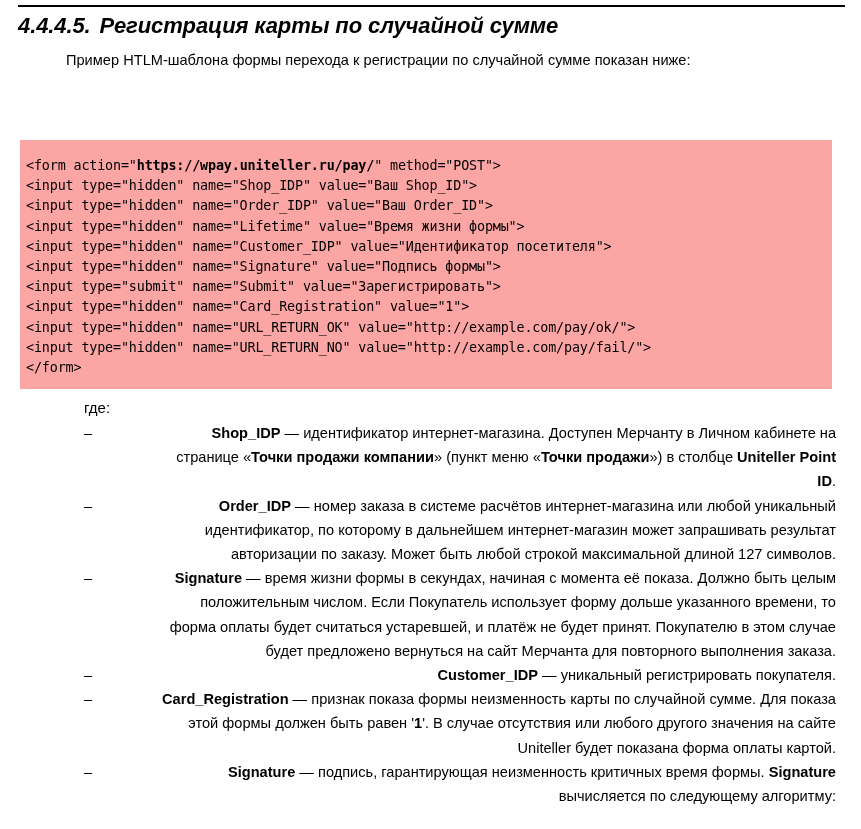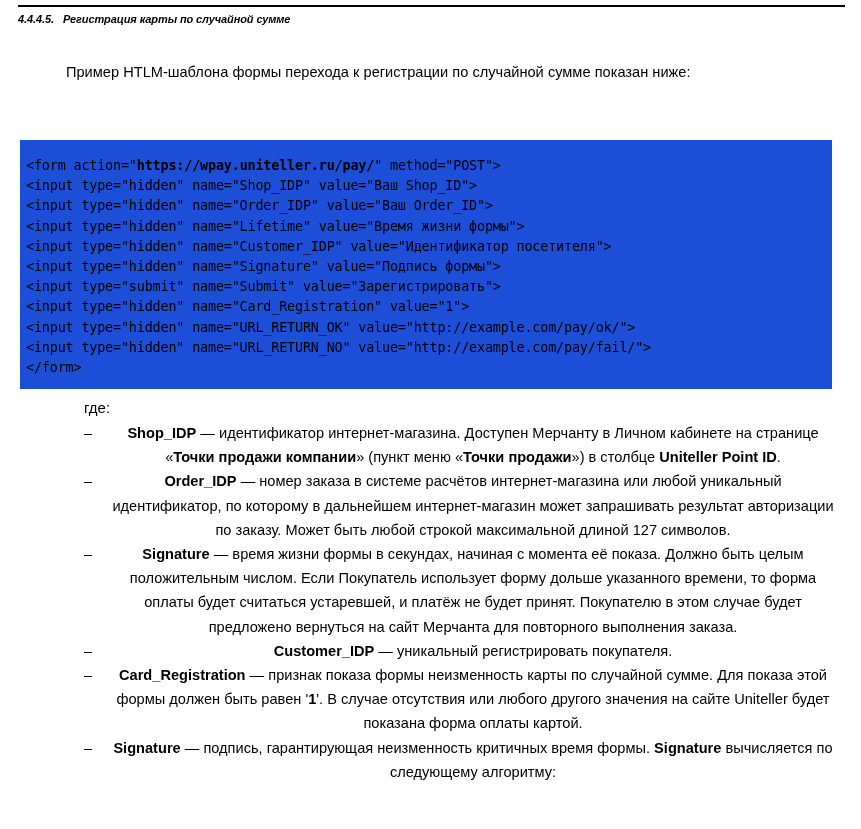--- a/index.html
+++ b/index.html
@@ -32,21 +32,21 @@
     height: 2px;
     background: #000000;
   }
 
   
   .heading {
     position: absolute;
     left: 18px;
     top: 13px;
     width: 827px;
-    font-size: 11px;
+    font-size: 22px;
     font-weight: bold;
     font-style: italic;
     letter-spacing: -0.1px;
     white-space: nowrap;
   }
   .heading .num { margin-right: 9px; }
 
   
   .body-block {
     position: absolute;
@@ -55,30 +55,30 @@
     width: 827px;
   }
   p.para {
     margin: 0;
     font-size: 14.6px;
     line-height: 24.2px;
     text-align: justify;
     text-indent: 48px;
     word-spacing: 0.1px;
   }
-  p.para.second { margin-top: 16px; text-align: left; }
+  p.para.second { margin-top: 4px; text-align: left; }
 
   
   .code-block {
     position: absolute;
     left: 20px;
     top: 140px;
     width: 812px;
     height: 249px;
-    background: #1d4ed8;
+    background: #fca5a5;
     box-sizing: border-box;
     padding: 16px 0 0 6px;
   }
   pre.code {
     margin: 0;
     font-family: "DejaVu Sans Mono", "Liberation Mono", monospace;
     font-size: 13.4px;
     line-height: 20.2px;
     color: #000000;
     white-space: pre;
@@ -108,21 +108,22 @@
     font-size: 14.6px;
     line-height: 24.2px;
   }
   .defitem .dash {
     width: 26px;
     flex: 0 0 26px;
     text-align: left;
   }
   .defitem .dtext {
     flex: 1 1 auto;
-    text-align: center;
+    text-align: right;
+    margin-left: 48px;
   }
   .defitem b { font-weight: bold; }
 </style>
 </head>
 <body>
 
 <div class="page">
 
   <div class="top-rule"></div>
 

